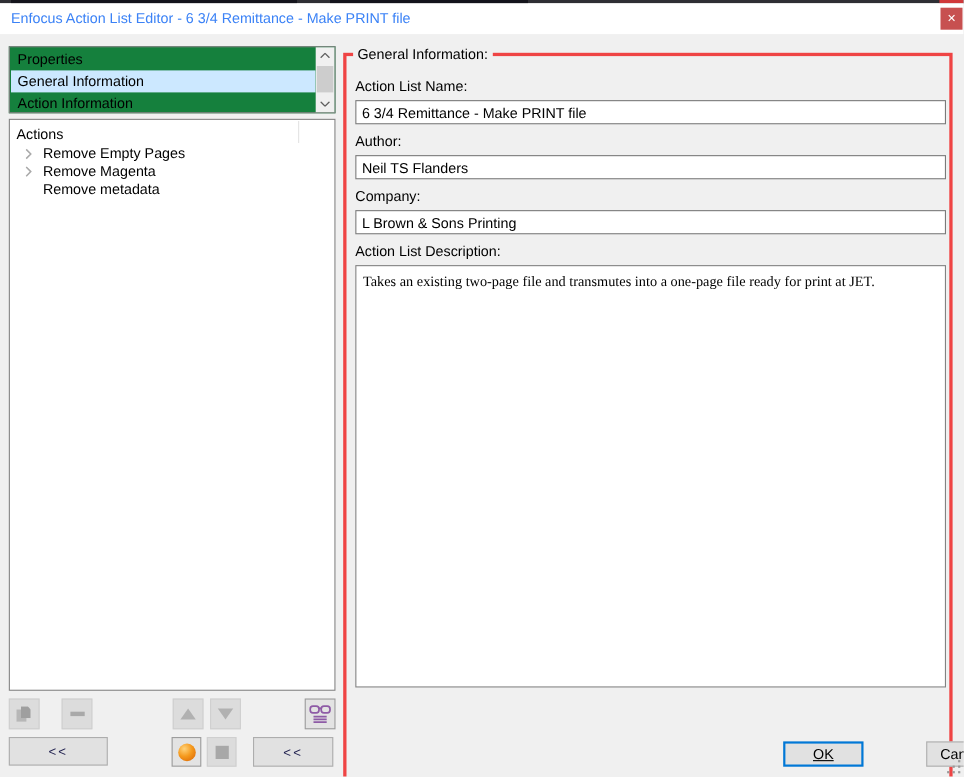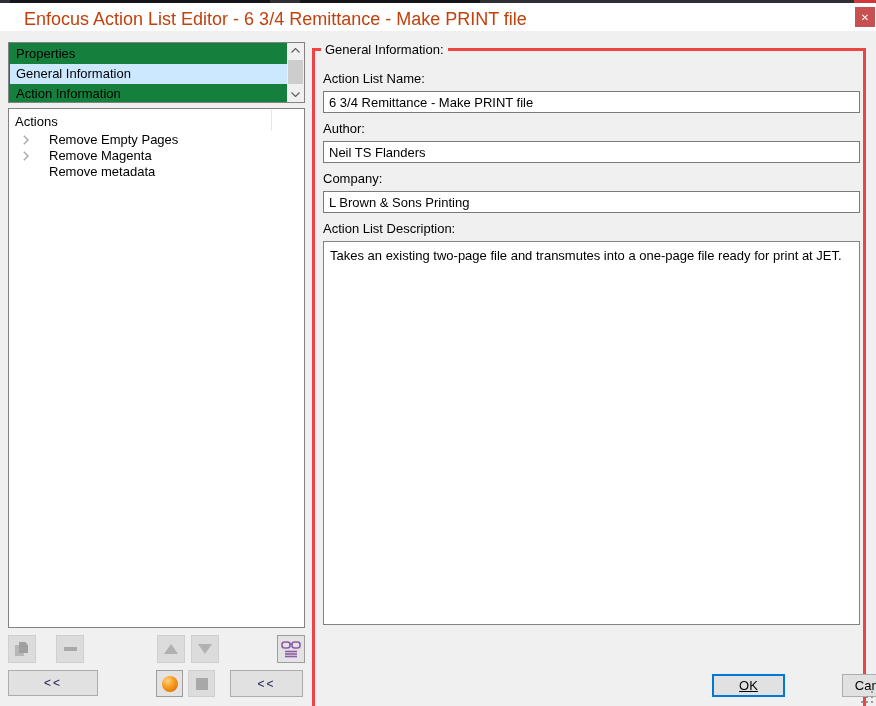--- a/index.html
+++ b/index.html
@@ -12,21 +12,21 @@
   }
   .abs { position:absolute; }
 
   
   .back-strip { left:0; top:0; width:876px; height:3px; background:#2e2e34; }
   .back-strip .frag { position:absolute; top:0; height:3px; background:#14141c; }
   .back-red { position:absolute; right:0; top:0; width:22px; height:3px; background:#d0383a; }
 
   
   .titlebar { left:0; top:3px; width:876px; height:28px; background:#ffffff; }
-  .title-text { position:absolute; left:24px; top:6px; font-size:18px; color:#c2410c; white-space:nowrap; }
+  .title-text { position:absolute; left:10px; top:6px; font-size:13px; color:#3b82f6; white-space:nowrap; }
   .close-btn {
     position:absolute; left:855px; top:7px; width:20px; height:20px;
     background:#c75050; color:#fff; display:flex; align-items:center; justify-content:center;
     font-size:10px; font-weight:bold; cursor:default;
   }
 
   
   .props-box {
     left:8px; top:42px; width:297px; height:61px;
     background:#15803d; border:1px solid #828282;
@@ -43,40 +43,40 @@
 
   
   .actions-box {
     left:8px; top:108px; width:297px; height:520px;
     background:#fff; border:1px solid #828282;
   }
   .actions-header { position:absolute; left:6px; top:4px; height:18px; line-height:18px; white-space:nowrap; }
   .actions-col-divider { position:absolute; left:262px; top:1px; width:1px; height:20px; background:#e3e3e3; }
   .action-row { position:absolute; left:0; width:100%; height:17px; display:flex; align-items:center; }
   .tree-chevron { width:14px; margin-left:10px; display:flex; align-items:center; justify-content:center; }
-  .action-label { margin-left:16px; white-space:nowrap; }
+  .action-label { margin-left:6px; white-space:nowrap; }
 
   
   .groupbox {
     left:312px; top:48px; width:554px; height:676px;
     border:3px solid #ef4444;
   }
   .group-legend {
     position:absolute; left:6px; top:-9px; background:#f0f0f0; padding:0 4px; white-space:nowrap;
   }
   .field-label { position:absolute; left:8px; white-space:nowrap; }
   .text-input {
     position:absolute; left:8px; width:537px; height:22px;
     border:1px solid #7a7a7a; background:#fff; padding:0 5px;
     font-family:"Liberation Sans","DejaVu Sans",sans-serif; font-size:13px; color:#000;
   }
   .desc-area {
     position:absolute; left:8px; top:190px; width:537px; height:384px;
     border:1px solid #828282; background:#fff; padding:6px 6px;
-    font-family:Liberation Sans, sans-serif; font-size:13px; color:#000;
+    font-family:Liberation Serif, serif; font-size:13px; color:#000;
     resize:none; overflow:auto;
   }
 
   
   .tool-btn {
     position:absolute; width:28px; height:28px;
     background:#dcdcdc; border:1px solid #cfcfcf;
     display:flex; align-items:center; justify-content:center;
   }
   .tool-btn.enabled { background:#e3e3e3; border:1px solid #9d9d9d; }

